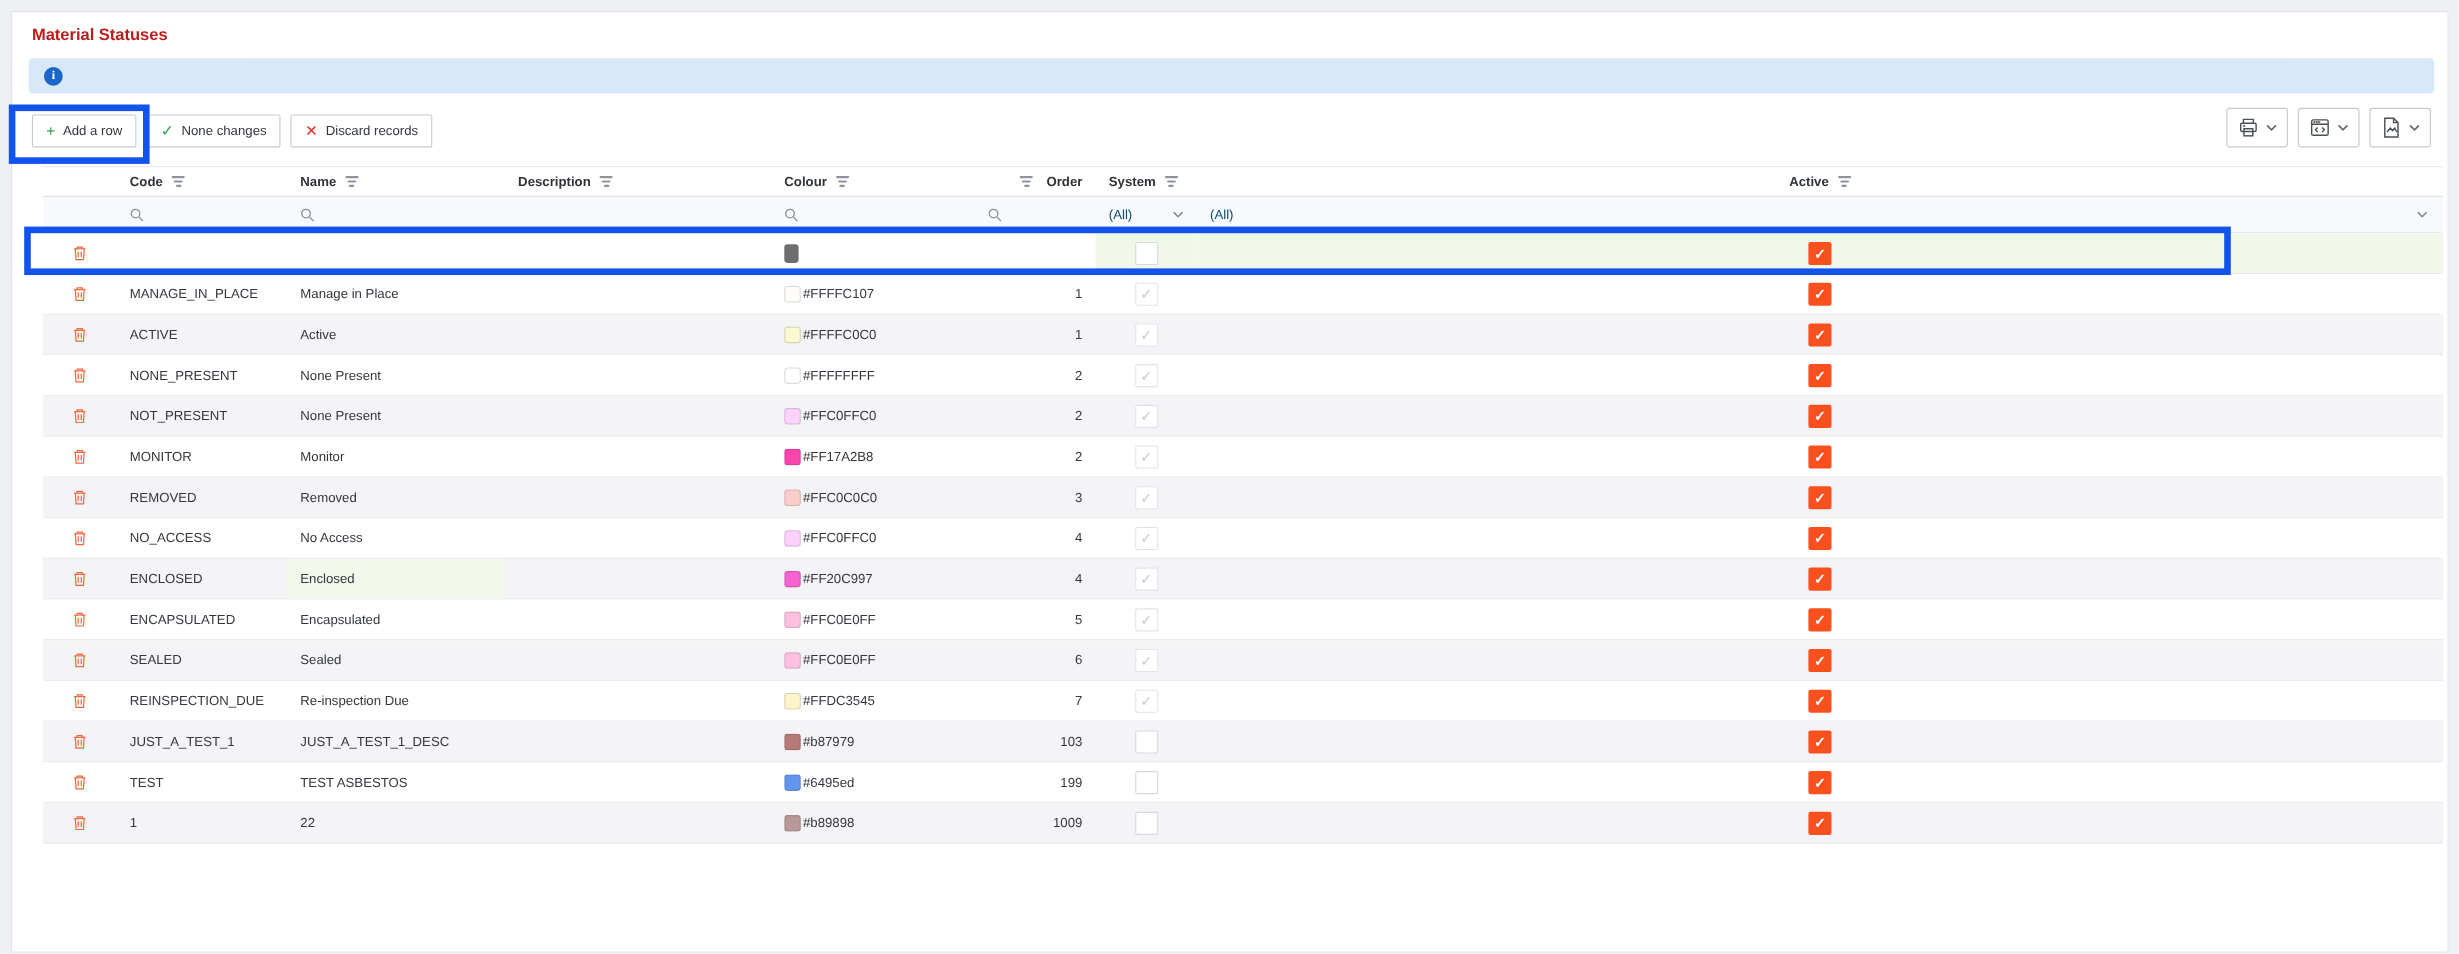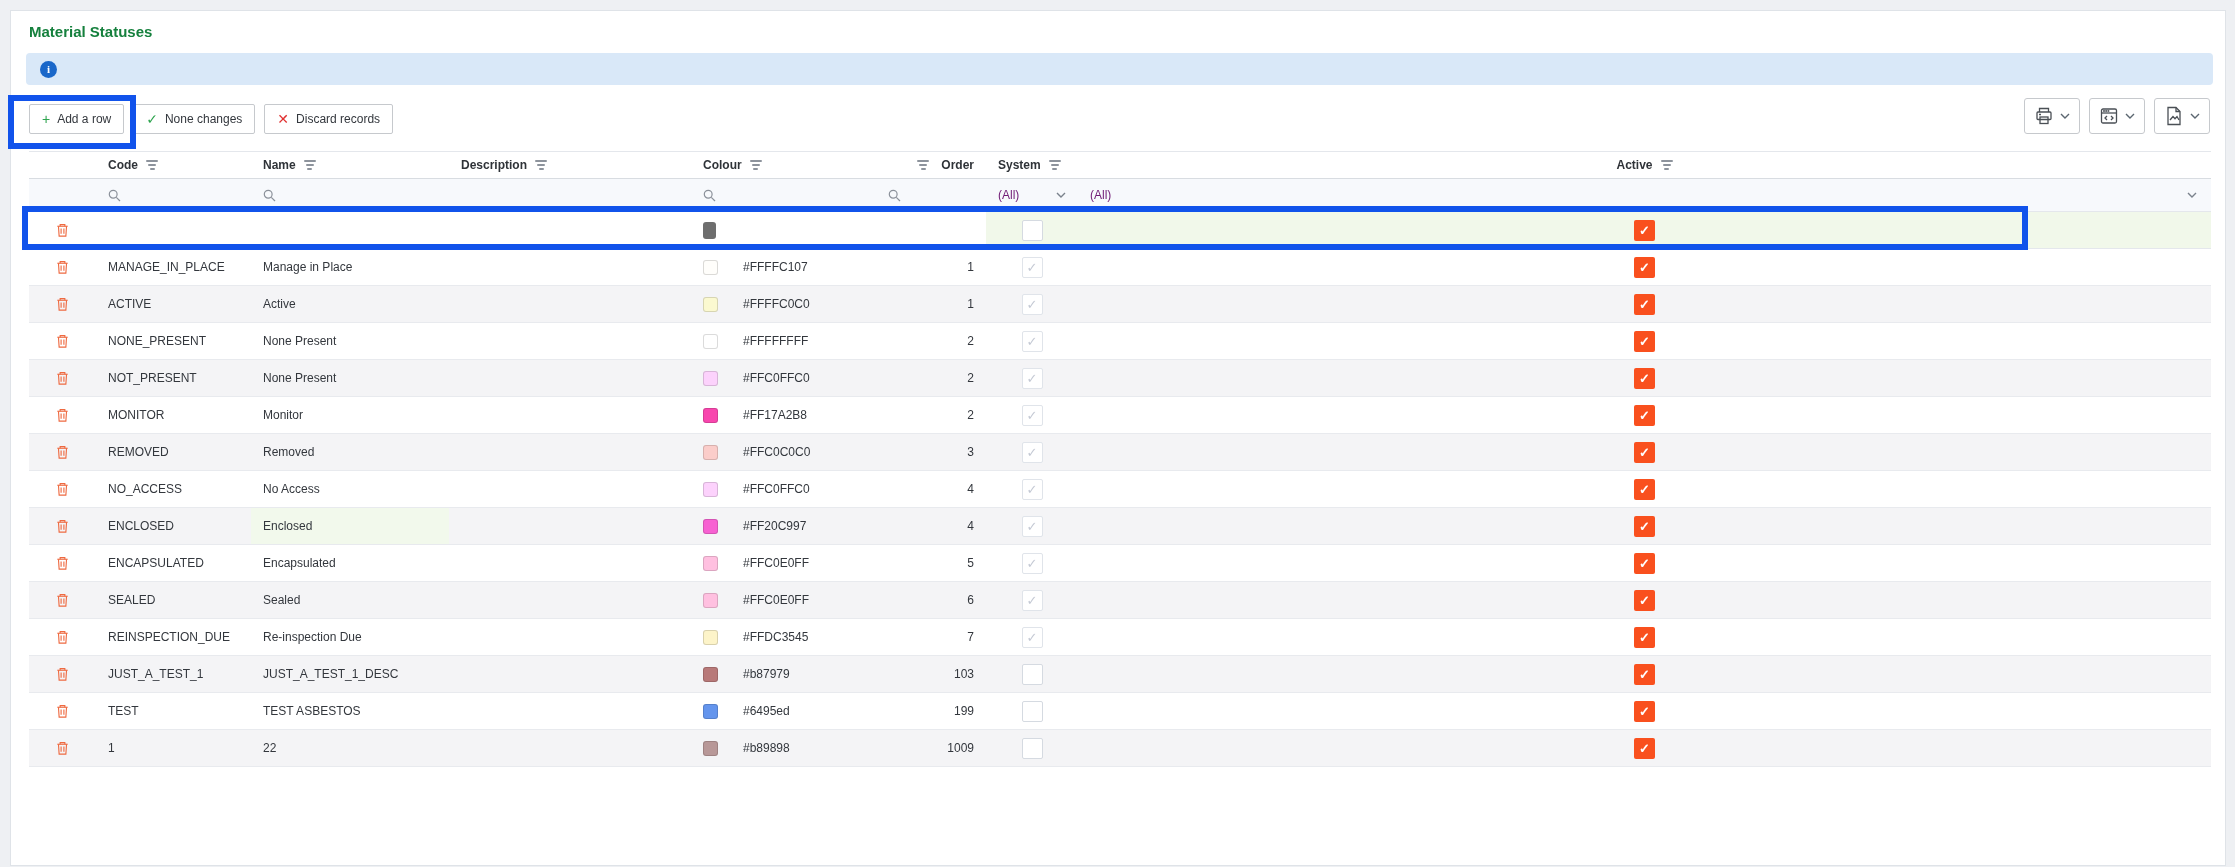--- a/index.html
+++ b/index.html
@@ -19,21 +19,21 @@
   body{
     position:relative;background:#eef0f3;overflow:hidden;
     font-family:"Liberation Sans",sans-serif;color:var(--text);
   }
   .card{
     position:absolute;left:10px;top:10px;width:2216px;height:856px;
     background:#fff;border:1px solid #dfe3e8;
   }
   .page-title{
     position:absolute;left:18px;top:12px;
-    font-size:15px;font-weight:bold;color:#15803d;
+    font-size:15px;font-weight:bold;color:#b91c1c;
   }
   .banner{
     position:absolute;left:15px;top:42px;width:2187px;height:32px;
     background:var(--banner-bg);border-radius:4px;
     display:flex;align-items:center;gap:11px;padding:0 14px;
     font-size:12.5px;color:#1d2733;
   }
   .info-dot{
     width:17px;height:17px;border-radius:50%;background:var(--banner-icon);
     color:#fff;font-size:11px;font-weight:bold;font-family:"Liberation Serif",serif;
@@ -53,45 +53,45 @@
   .glyph-x{color:#e03131;font-size:14px;}
   .icon-toolbar{
     position:absolute;right:15px;top:87px;display:flex;gap:9px;
   }
   .icon-btn{
     display:inline-flex;align-items:center;gap:6px;height:36px;padding:0 9px;
     background:#fff;border:1px solid #c6c9cd;border-radius:3px;cursor:pointer;
   }
   
   .grid{
-    position:absolute;left:18px;top:140px;width:2182px;
+    position:absolute;left:28px;top:140px;width:2182px;
     font-size:12px;
   }
   .row{display:flex;align-items:stretch;}
   .cell{display:flex;align-items:center;padding:0 12px;overflow:hidden;}
   .c-act{width:67px;justify-content:center;}
   .c-code{width:155px;}
   .c-name{width:198px;}
   .c-desc{width:242px;}
-  .c-col{width:185px;gap:25px;}
+  .c-col{width:185px;gap:2px;}
   .c-ord{width:110px;justify-content:flex-end;}
   .c-sys{width:92px;justify-content:center;}
   .c-active{flex:1;justify-content:center;}
   .hdr{height:28px;border-top:1px solid var(--grid-border);border-bottom:1px solid #d8dce1;}
   .hdr .cell{gap:8px;font-weight:bold;font-size:12px;color:#2f3338;}
   .hdr .c-ord{flex-direction:row;}
   .funnel{display:inline-flex;flex-direction:column;gap:2px;align-items:center;width:12px;}
   .funnel i{display:block;height:2px;background:#8d939c;border-radius:1px;}
   .funnel i:nth-child(1){width:12px;}
   .funnel i:nth-child(2){width:8px;}
   .funnel i:nth-child(3){width:5px;}
   .filter-row{height:33px;background:var(--filter-bg);border-bottom:1px solid var(--grid-border);}
   .filter-select{
     width:100%;display:flex;align-items:center;justify-content:space-between;
-    color:#701a75;cursor:pointer;
+    color:#0c4a6e;cursor:pointer;
   }
   .data-rows .row{height:37px;border-bottom:1px solid #e8eaee;background:#fff;}
   .data-rows .row:nth-child(even){background:var(--alt-row);}
   .new-row{height:37px;border-bottom:1px solid var(--grid-border);background:#fff;}
   .new-row .c-sys,.new-row .c-active,.new-row .tail{background:var(--new-row-green);}
   .cell.modified{background:#f2f9ec;}
   .swatch{
     width:15px;height:15px;border-radius:3px;border:1px solid rgba(0,0,0,0.14);flex:0 0 auto;
   }
   .swatch-new{width:13px;height:17px;border-radius:3px;background:#6e6e6e;border:none;}

